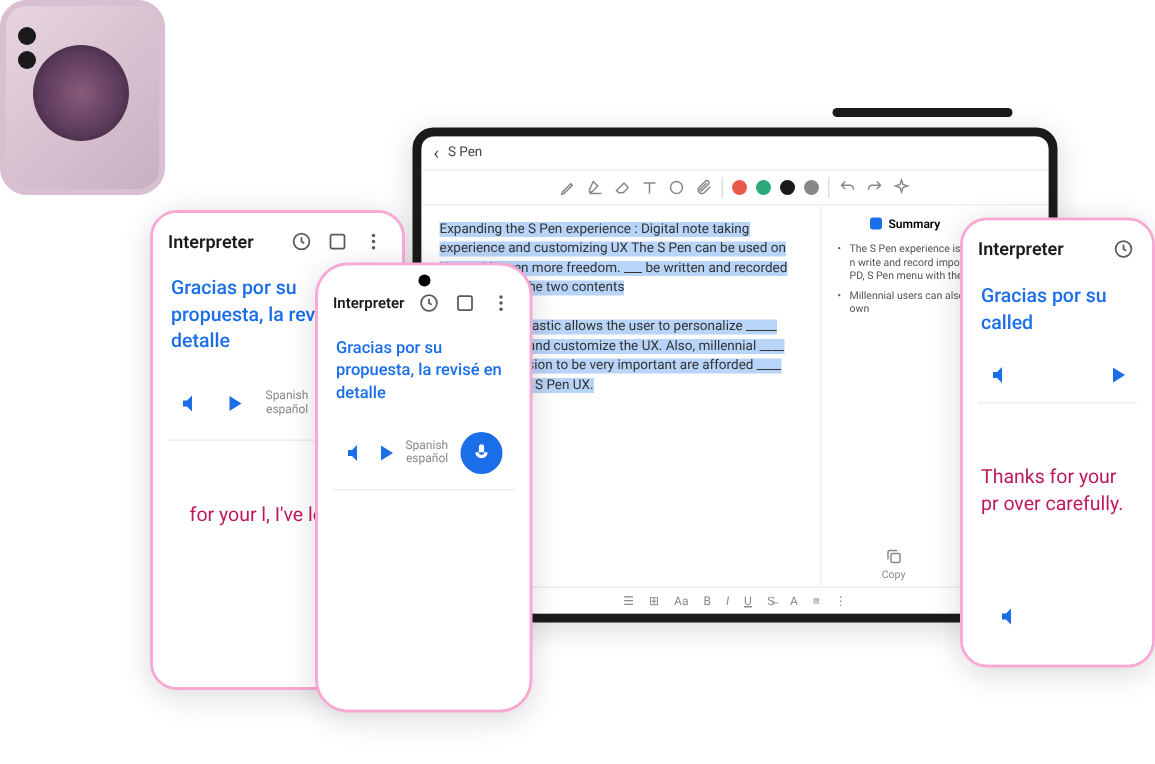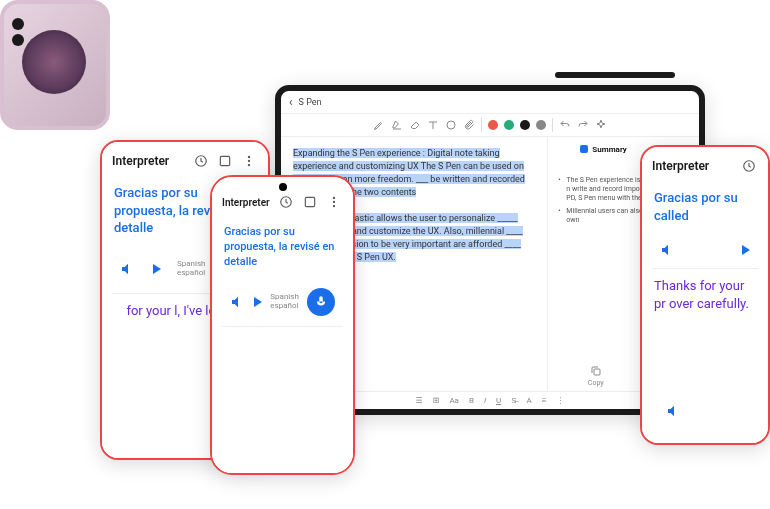--- a/index.html
+++ b/index.html
@@ -1,18 +1,18 @@
 <!DOCTYPE html>
 <html><head>
   <meta charset="utf-8">
   <style>
     * { margin: 0; padding: 0; box-sizing: border-box; font-family: -apple-system, Roboto, sans-serif; }
     body { width: 770px; height: 509px; background: #fff; position: relative; overflow: hidden; }
 
-    .device { position: absolute; background: #fff; border: 2px solid #ef4444; border-radius: 14px; overflow: hidden; box-shadow: 0 4px 20px rgba(0,0,0,0.15); }
+    .device { position: absolute; background: #fff; border: 2px solid #f9a8d4; border-radius: 14px; overflow: hidden; box-shadow: 0 4px 20px rgba(0,0,0,0.15); }
     .screen { background: #fff; width: 100%; height: 100%; border-radius: 10px; overflow: hidden; position: relative; }
 
     
     .flip-closed { left: 50px; top: 280px; width: 110px; height: 130px; border-radius: 18px; z-index: 5; background: linear-gradient(135deg, #e8d4e0, #c8b0c0); border: 4px solid #d8c0d0; }
     .flip-cover { width: 64px; height: 64px; border-radius: 50%; background: radial-gradient(circle, #8a5a7a 0%, #5a3a5a 60%, #2a1a2a 100%); position: absolute; top: 30px; left: 22px; }
     .flip-cam { position: absolute; left: 12px; display: flex; flex-direction: column; gap: 4px; top: 18px; }
     .flip-cam span { width: 12px; height: 12px; border-radius: 50%; background: #1a1a1a; }
 
     
     .phone1 { left: 100px; top: 140px; width: 170px; height: 320px; z-index: 3; border-radius: 18px; }
@@ -29,41 +29,41 @@
     .phone3 { right: 0; top: 145px; width: 130px; height: 300px; z-index: 4; border-radius: 18px; }
 
     
     .interp-head { display: flex; align-items: center; padding: 10px 10px 6px; gap: 6px; }
     .interp-title { font-size: 12px; font-weight: 600; color: #1a1a1a; flex: 1; }
     .icon-btn { width: 18px; height: 18px; display: flex; align-items: center; justify-content: center; color: #5a5a5a; }
     .icon-btn svg { width: 14px; height: 14px; }
     .trans-block { padding: 8px 12px; }
     .trans-text { font-size: 13px; line-height: 1.35; }
     .trans-blue { color: #1a6ee8; font-weight: 500; }
-    .trans-black { color: #6d28d9; font-weight: 400; }
+    .trans-black { color: #be185d; font-weight: 400; margin-top: 33px; }
     .lang-bar { display: flex; align-items: center; justify-content: space-between; padding: 6px 10px; margin: 4px 8px; }
-    .lang-label { font-size: 8px; color: #888; text-align: left; line-height: 1.1; }
+    .lang-label { font-size: 8px; color: #888; text-align: right; line-height: 1.1; }
     .mic-btn { width: 28px; height: 28px; border-radius: 50%; display: flex; align-items: center; justify-content: center; }
     .mic-blue { background: #1a6ee8; color: #fff; }
     .mic-outline { border: 1px solid #1a6ee8; color: #1a6ee8; background: #fff; }
     .speaker-ic { width: 16px; height: 16px; color: #1a6ee8; }
     .play-ic { width: 0; height: 0; border-left: 8px solid #1a6ee8; border-top: 5px solid transparent; border-bottom: 5px solid transparent; }
     .divider { height: 1px; background: #eee; margin: 0 10px; }
 
     
     .tab-bar { display: flex; align-items: center; padding: 4px 8px; gap: 6px; border-bottom: 1px solid #eee; font-size: 9px; color: #444; }
     .tab-bar .back { font-size: 12px; }
     .tool-row { display: flex; align-items: center; gap: 6px; padding: 4px 8px; border-bottom: 1px solid #eee; justify-content: center; }
     .tool-row .tiny { width: 12px; height: 12px; color: #888; display:flex; align-items:center; justify-content:center; }
     .color-dot { width: 10px; height: 10px; border-radius: 50%; }
     .tab-body { display: flex; height: calc(100% - 60px); }
     .note-area { flex: 1.8; padding: 10px 12px; font-size: 9px; line-height: 1.45; color: #333; }
     .note-area .hl { background: #b8d4f8; }
     .summary-pane { flex: 1; border-left: 1px solid #eee; padding: 8px; font-size: 7px; position: relative; }
-    .sum-title { font-weight: 600; margin-bottom: 22px; font-size: 8px; display: flex; gap: 4px; padding-left: 24px; }
+    .sum-title { font-weight: 600; margin-bottom: 8px; font-size: 8px; display: flex; gap: 4px; padding-left: 24px; }
     .sum-title::before { content: ''; width: 8px; height: 8px; background: #1a6ee8; border-radius: 2px; }
     .sum-item { padding-left: 10px; position: relative; margin-bottom: 4px; color: #555; line-height: 1.3; }
     .sum-item::before { content: '•'; position: absolute; left: 2px; }
     .sum-actions { position: absolute; bottom: 8px; left: 16px; right: 0; display: flex; justify-content: space-around; color: #888; font-size: 7px; }
     .sum-actions div { text-align: center; }
     .sum-actions svg { width: 12px; height: 12px; display: block; margin: 0 auto 2px; }
     .bottom-toolbar { position: absolute; bottom: 0; left: 0; right: 0; display: flex; justify-content: center; gap: 10px; padding: 4px; border-top: 1px solid #eee; background:#fff; }
     .bottom-toolbar span { font-size: 8px; color: #888; }
     .right-icons { position: absolute; top: 4px; right: 8px; display: flex; gap: 6px; }
 

